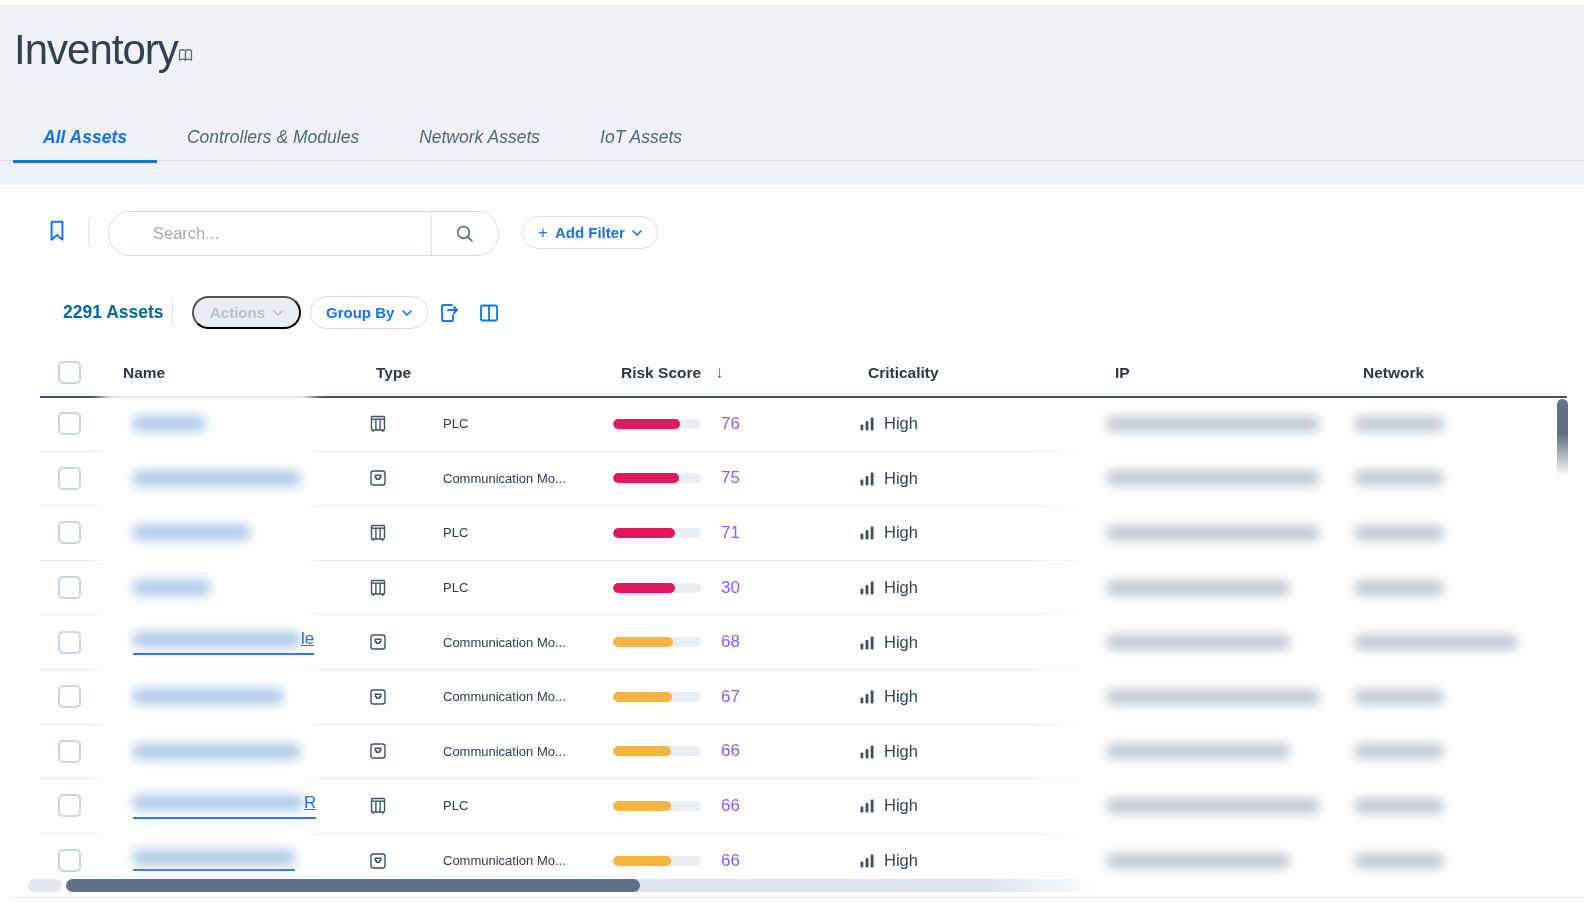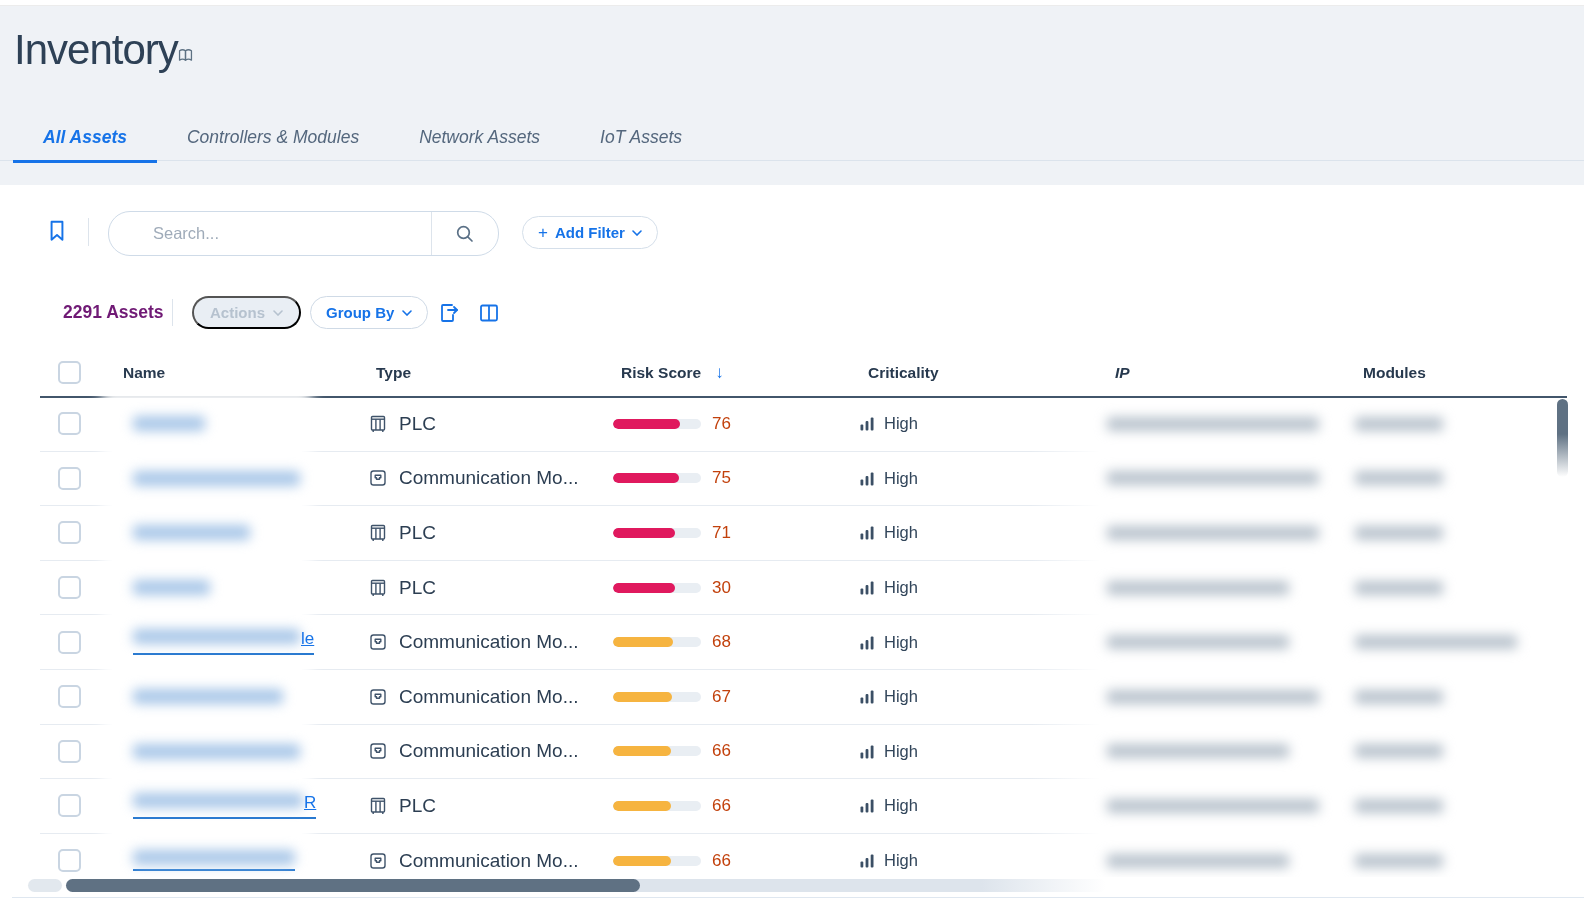--- a/index.html
+++ b/index.html
@@ -25,52 +25,52 @@
   .v-divider1{position:absolute;left:88px;top:218px;width:1px;height:28px;background:#dde4ec;}
   .search-box{position:absolute;left:108px;top:211px;width:389px;height:43px;border:1px solid #cfdbe8;border-radius:22px;background:#fff;display:flex;align-items:center;}
   .search-input{flex:1;margin-left:42px;border:none;outline:none;background:transparent;font-size:16.5px;color:#3a4d62;font-family:"Liberation Sans",sans-serif;}
   .search-input::placeholder{color:#9fabb9;}
   .search-divider{width:1px;height:43px;background:#dde4ec;}
   .search-btn{width:66px;height:100%;display:flex;align-items:center;justify-content:center;color:#5a7086;cursor:pointer;}
   .add-filter-btn{position:absolute;left:522px;top:216px;height:33px;padding:0 15px;border:1px solid #d5dfea;border-radius:17px;background:#fff;display:flex;align-items:center;gap:7px;color:#1673e8;font-size:15px;font-weight:600;cursor:pointer;}
   .add-filter-btn .plus{font-size:17px;font-weight:400;}
   .chev{width:10px;height:6px;}
   
-  .asset-count{position:absolute;left:63px;top:302px;font-size:17.5px;font-weight:700;color:#701a75;}
+  .asset-count{position:absolute;left:63px;top:302px;font-size:17.5px;font-weight:700;color:#0369a1;}
   .v-divider2{position:absolute;left:172px;top:299px;width:1px;height:27px;background:#dde4ec;}
   .actions-btn{position:absolute;left:192px;top:296px;height:33px;padding:0 16px;border-radius:17px;background:#e9eef4;display:flex;align-items:center;gap:8px;color:#b6c2cf;font-size:15px;font-weight:600;cursor:default;}
   .groupby-btn{position:absolute;left:310px;top:296px;height:33px;padding:0 15px;border:1px solid #cfdae6;border-radius:17px;background:#fff;display:flex;align-items:center;gap:8px;color:#1673e8;font-size:15px;font-weight:700;cursor:pointer;}
   .export-btn{position:absolute;left:437px;top:301px;width:24px;height:24px;color:#1673e8;cursor:pointer;}
   .columns-btn{position:absolute;left:477px;top:301px;width:24px;height:24px;color:#1673e8;cursor:pointer;}
   
   .thead{position:absolute;left:40px;top:349px;width:1527px;height:47px;display:flex;align-items:center;border-bottom:2px solid #42566b;font-size:15.5px;font-weight:700;color:#27394e;}
   .trow{position:absolute;left:40px;width:1527px;height:54.6px;display:flex;align-items:center;border-bottom:1px solid #e6ebf1;box-sizing:border-box;}
   .cell{display:flex;align-items:center;box-sizing:border-box;}
   .c-check{width:75px;padding-left:18px;}
   .c-name{width:253px;padding-left:18px;}
   .c-type{width:245px;gap:11px;}
   .c-risk{width:247px;text-align:center;}
   .c-crit{width:247px;gap:9px;}
-  .c-ip{width:248px;font-style:italic;}
+  .c-ip{width:248px;}
   .c-sub{flex:1;}
   .thead .c-name,.thead .c-type,.thead .c-risk,.thead .c-crit,.thead .c-ip,.thead .c-sub{padding-left:0;}
   .thead .c-name{padding-left:0;width:253px;margin-left:8px;}
   .sort-arrow{color:#1673e8;font-size:17px;margin-left:14px;font-weight:400;}
   .checkbox{width:19px;height:19px;border:2px solid #c9d5e2;border-radius:5px;background:#fff;cursor:pointer;}
   
-  .name-wrap{display:inline-flex;align-items:flex-start;position:relative;z-index:6;}
+  .name-wrap{display:inline-flex;align-items:center;position:relative;z-index:6;}
   .name-wrap.underline{border-bottom:2px solid #2879d0;padding-bottom:4px;}
   .redact{display:inline-block;border-radius:4px;}
   .name-blob{height:15px;background:#a9c7e8;filter:blur(6px);}
   .name-tail{font-size:17px;color:#1673e8;text-decoration:underline;margin-left:1px;position:relative;z-index:6;}
   .type-icon{width:20px;height:20px;color:#3f536a;flex:none;}
-  .type-label{font-size:19px;color:#2c3e52;white-space:nowrap;}
+  .type-label{font-size:13px;color:#2c3e52;white-space:nowrap;margin-left:44px;}
   .risk-track{width:88px;height:10px;border-radius:5px;background:#e9eef3;overflow:hidden;display:inline-block;}
   .risk-fill{display:block;height:10px;border-radius:5px;}
-  .risk-value{font-size:17px;color:#c2410c;margin-left:11px;}
+  .risk-value{font-size:17px;color:#8b5cf6;margin-left:20px;}
   .crit-icon{width:15px;height:15px;flex:none;}
   .crit-label{font-size:16.5px;color:#31455a;}
   .ip-blob,.subnet-blob{height:14px;background:#b9c3cd;filter:blur(6px);border-radius:3px;position:relative;z-index:6;}
   
   .overlay-name{position:absolute;left:112px;top:398px;width:190px;height:479px;background:#fff;box-shadow:0 0 12px 10px rgba(255,255,255,0.95);z-index:5;}
   .overlay-right{position:absolute;left:1030px;top:398px;width:554px;height:505px;background:linear-gradient(90deg,rgba(255,255,255,0) 0px,#ffffff 70px);z-index:5;}
   
   .bottom-strip{position:absolute;left:12px;top:877px;width:1572px;height:26px;background:#fff;z-index:7;}
   .bottom-line{position:absolute;left:12px;top:897px;width:1572px;height:1px;background:#dfe7f0;z-index:7;}
   .hscroll-left{position:absolute;left:28px;top:879px;width:34px;height:13px;border-radius:7px;background:#e2e8ee;z-index:8;cursor:pointer;}
@@ -165,21 +165,21 @@
       <span class="checkbox"></span>
     </div>
   <div class="cell c-name">Name</div>
   <div class="cell c-type">Type</div>
   <div class="cell c-risk">
     <span>Risk Score</span>
     <span class="sort-arrow">↓</span>
   </div>
   <div class="cell c-crit">Criticality</div>
   <div class="cell c-ip">IP</div>
-  <div class="cell c-sub">Modules</div>
+  <div class="cell c-sub">Network</div>
 </div>
 
 <div id="rows-container">
   <div class="trow" style="top: 397px;">
     <div class="cell c-check">
         <span class="checkbox"></span>
       </div>
     <div class="cell c-name">
       <span class="name-wrap">
         <span class="redact name-blob" style="width: 72px;"></span>

